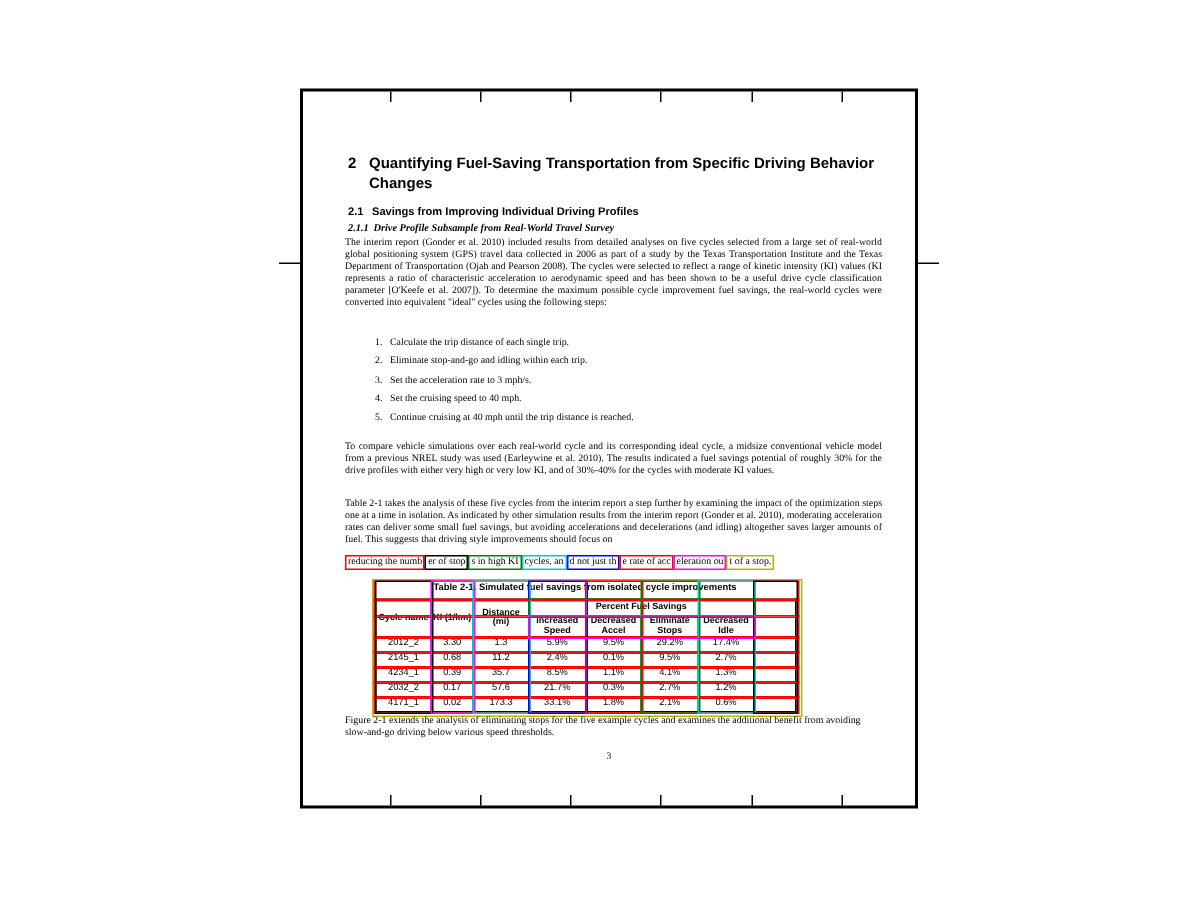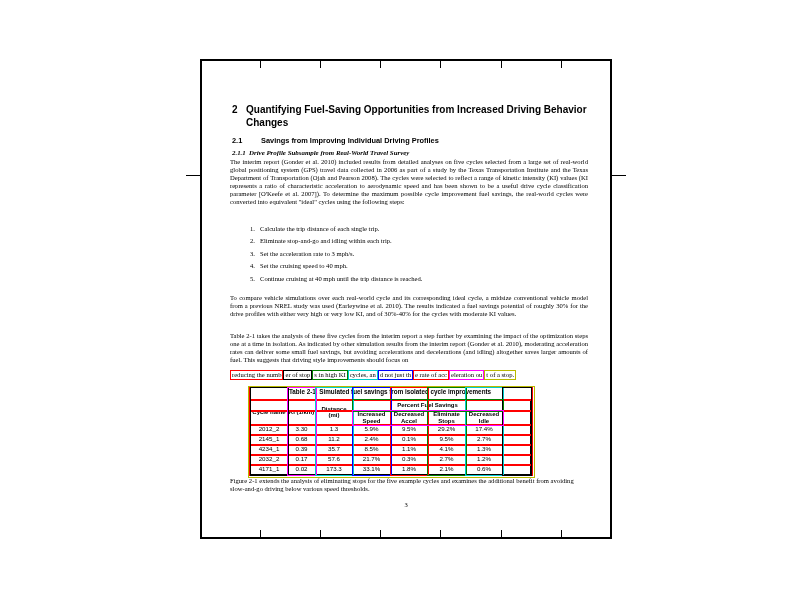--- a/index.html
+++ b/index.html
@@ -15,21 +15,21 @@
   .tick-top{position:absolute;top:0;width:1px;height:7px;background:#000;}
   .tick-bottom{position:absolute;bottom:0;width:1px;height:7px;background:#000;}
   .tick-side{position:absolute;height:1px;width:14px;background:#000;}
   
   .h1{position:absolute;left:30px;top:43px;width:362px;display:flex;
       font-family:"Liberation Sans",sans-serif;font-weight:bold;
       font-size:10px;line-height:12.5px;}
   .h1 .num{width:14px;flex:none;}
   .h2{position:absolute;left:30px;top:75px;display:flex;
       font-family:"Liberation Sans",sans-serif;font-weight:bold;font-size:7.4px;}
-  .h2 .num{width:29px;flex:none;}
+  .h2 .num{width:16px;flex:none;}
   .h3{position:absolute;left:30px;top:88px;display:flex;
       font-weight:bold;font-style:italic;font-size:6.9px;}
   .h3 .num{width:17px;flex:none;}
   
   .para{position:absolute;left:28px;width:358px;font-size:6.6px;
         line-height:8px;text-align:justify;}
   .p1{top:97px;}
   .p2{top:233px;}
   .p3{top:271px;}
   .p4{top:416px;text-align:left;}
@@ -70,21 +70,21 @@
   <div class="tick-top" style="left:359px;"></div>
   <div class="tick-bottom" style="left:58px;"></div>
   <div class="tick-bottom" style="left:118px;"></div>
   <div class="tick-bottom" style="left:178px;"></div>
   <div class="tick-bottom" style="left:238px;"></div>
   <div class="tick-bottom" style="left:299px;"></div>
   <div class="tick-bottom" style="left:359px;"></div>
 
   <div class="h1">
     <span class="num">2</span>
-    <span>Quantifying Fuel-Saving Opportunities from Increased Driving Behavior Changes</span>
+    <span>Quantifying Fuel-Saving Transportation from Specific Driving Behavior Changes</span>
   </div>
   <div class="h2">
     <span class="num">2.1</span>
     <span>Savings from Improving Individual Driving Profiles</span>
   </div>
   <div class="h3">
     <span class="num">2.1.1</span>
     <span>Drive Profile Subsample from Real-World Travel Survey</span>
   </div>
 

